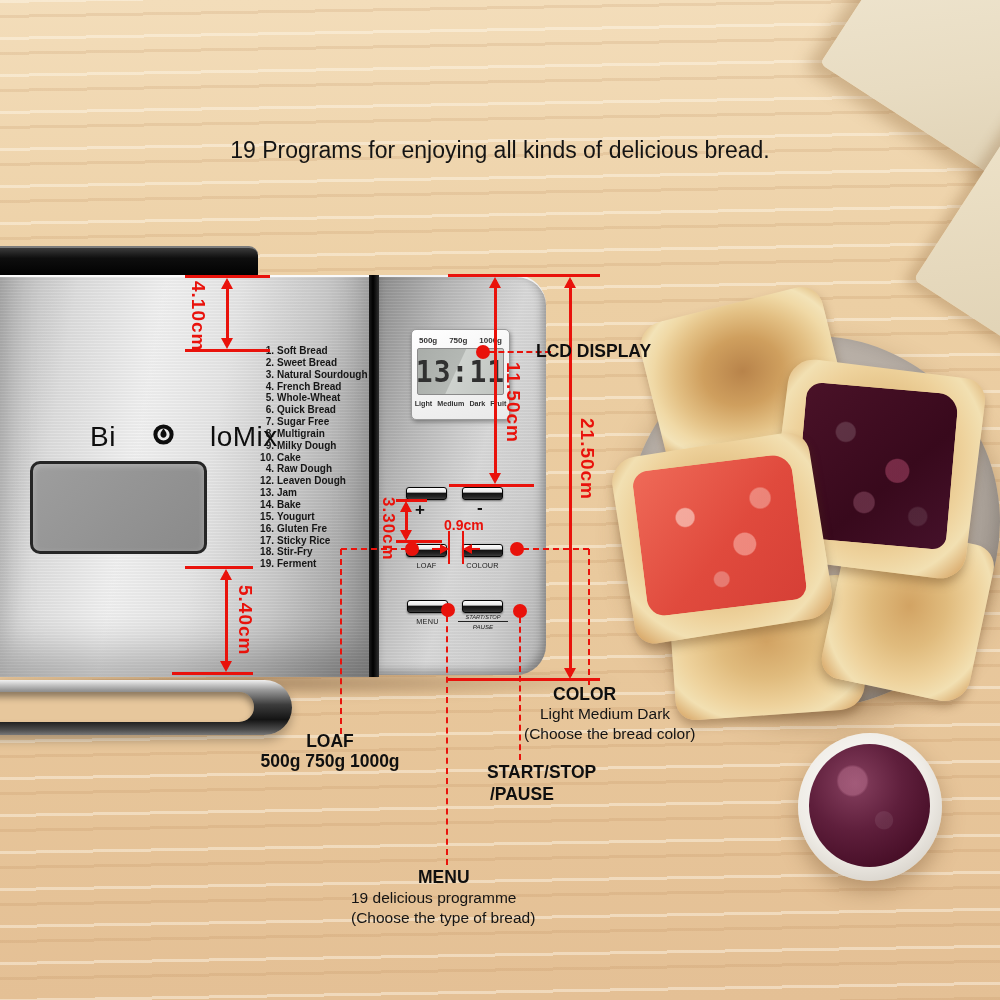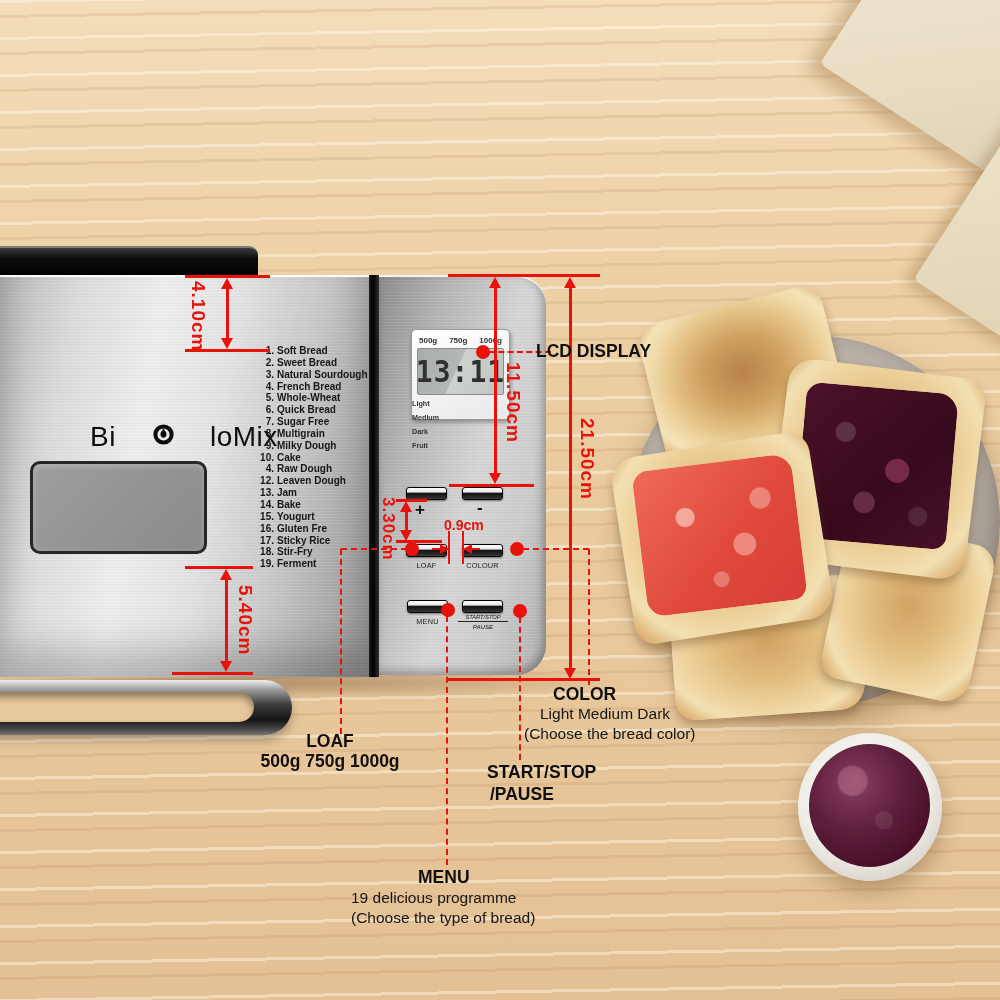--- a/index.html
+++ b/index.html
@@ -88,21 +88,21 @@
   .prog-num { display:inline-block; width:24px; text-align:right; margin-right:3px; }
 
   .lcd { left:411px; top:329px; width:99px; height:91px; border:1px solid #9a9a9a; border-radius:5px;
     background:linear-gradient(160deg,#ffffff,#e9e9e9); box-shadow:1px 2px 4px rgba(0,0,0,.35); }
   .lcd-weights { display:flex; justify-content:space-between; padding:6px 7px 0; font-size:8px; font-weight:bold; color:#333; }
   .lcd-screen { margin:3px auto 0; width:87px; height:47px; border:1px solid #8a8a8a; border-radius:2px;
     background:linear-gradient(115deg,#a9ada9 0%,#b4b8b4 45%,#ced2ce 46%,#c0c4c0 100%);
     display:flex; align-items:center; justify-content:center; }
   .lcd-time { font-family:"DejaVu Sans Mono",monospace; font-weight:bold; font-size:28px; color:#303030;
     letter-spacing:1px; transform:scaleY(1.08); }
-  .lcd-modes { display:flex; justify-content:center; gap:5px; padding-top:4px; font-size:7.2px; font-weight:bold; color:#333;flex-direction:column; }
+  .lcd-modes { display:flex; justify-content:center; gap:5px; padding-top:4px; font-size:7.2px; font-weight:bold; color:#333; }
 
   .pbtn { position:absolute; width:41px; height:13px; border-radius:3px; border:1px solid #050505;
     background:linear-gradient(180deg,#fdfdfd 0%,#e8e8e8 38%,#111 46%,#262626 80%,#3c3c3c 100%);
     box-shadow:0 1px 2px rgba(0,0,0,.45); }
   .sign { position:absolute; font-size:17px; font-weight:bold; color:#111; }
   .btn-label { position:absolute; width:41px; text-align:center; font-size:7.3px; color:#1c1c1c; letter-spacing:.2px; }
   .ss-label { position:absolute; width:50px; text-align:center; color:#1c1c1c; }
   .ss-top { font-size:5.7px; font-style:italic; border-bottom:1px solid #222; padding-bottom:1px; }
   .ss-bot { font-size:6.2px; font-style:italic; margin-top:1px; }
 
@@ -353,14 +353,15 @@
   <div class="co-title co-center" style="left:185px;top:731px;width:290px;">LOAF</div>
   <div class="co-title co-center" style="left:185px;top:751px;width:290px;">500g  750g 1000g</div>
 
   <div class="co-title" style="left:487px;top:762px;">START/STOP</div>
   <div class="co-title" style="left:490px;top:784px;">/PAUSE</div>
 
   <div class="co-title" style="left:418px;top:867px;">MENU</div>
   <div class="co-line" style="left:351px;top:889px;">19 delicious programme</div>
   <div class="co-line" style="left:351px;top:909px;">(Choose the type of bread)</div>
 
+  <div class="subtitle">19 Programs for enjoying all kinds of delicious bread.</div>
 
 </div>
 
 </body></html>

